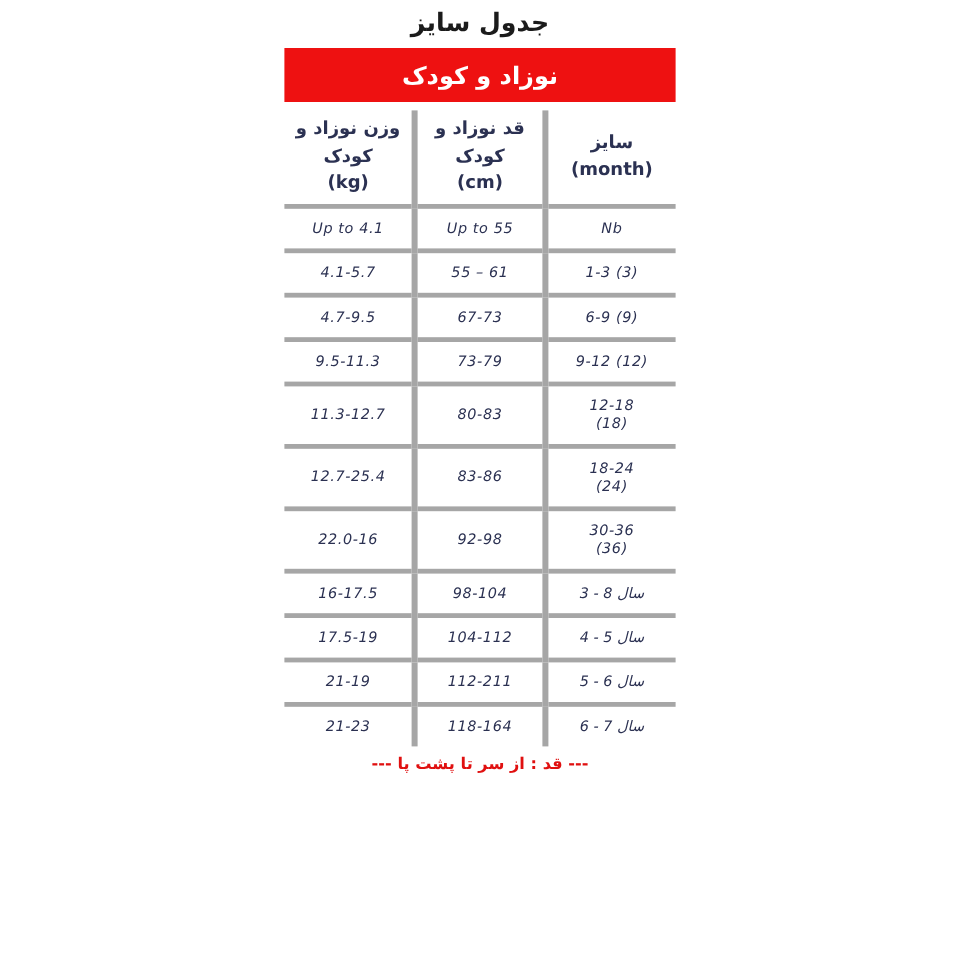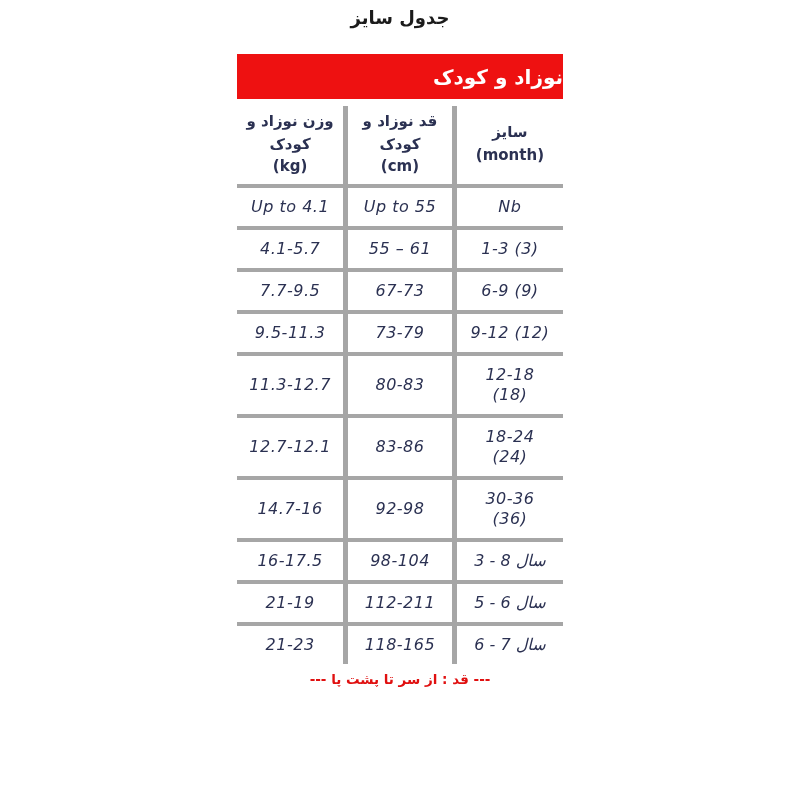--- a/index.html
+++ b/index.html
@@ -2,25 +2,25 @@
 <html lang="fa"><head>
 <meta charset="utf-8">
 <style>
   html,body{margin:0;padding:0;background:#ffffff;}
   body{
     width:800px;height:800px;overflow:hidden;
     font-family:"DejaVu Sans",sans-serif;
   }
   .sheet{width:326px;margin:0 auto;}
   .page-title{
-    text-align:center;font-size:18px;font-weight:bold;color:#1b1b1b;
-    padding-top:7px;margin-bottom:26px;
+    text-align:center;font-size:21px;font-weight:bold;color:#1b1b1b;
+    padding-top:7px;margin-bottom:9px;
   }
   .banner{
-    height:45px;display:flex;align-items:center;
+    height:45px;display:flex;align-items:center;justify-content:center;
     background:#ee1111;color:#ffffff;font-size:20px;font-weight:bold;
     direction:rtl;
   }
   table.size-table{
     width:100%;border-collapse:collapse;margin-top:7px;table-layout:fixed;
   }
   table.size-table th,
   table.size-table td{
     text-align:center;vertical-align:middle;padding:9px 2px;
   }
@@ -29,21 +29,21 @@
     border-left:5px solid #a6a6a6;
   }
   table.size-table thead tr{border-bottom:4px solid #a6a6a6;}
   table.size-table tbody tr:not(:last-child){border-bottom:4px solid #a6a6a6;}
   th{
     font-size:15px;font-weight:bold;color:#2b3152;line-height:1.5;
     direction:rtl;padding:4px 2px 6px 2px !important;
   }
   th .unit{direction:ltr;}
   td{
-    font-style:italic;font-size:16px;font-weight:500;color:#2b3152;
+    font-style:italic;font-size:12px;font-weight:500;color:#2b3152;
     letter-spacing:0.5px;line-height:1.25;white-space:pre-line;
     direction:ltr;
   }
   .footer-note{
     margin-top:7px;text-align:center;direction:rtl;
     color:#e01010;font-size:13.5px;font-weight:bold;
   }
 </style>
 </head>
 <body>
@@ -78,60 +78,65 @@
           <td>Up to 4.1</td>
           <td>Up to 55</td>
           <td>Nb</td>
         </tr>
         <tr>
           <td>4.1-5.7</td>
           <td>55 – 61</td>
           <td>1-3 (3)</td>
         </tr>
         <tr>
-          <td>7.7-9.5</td>
+          <td>4.7-9.5</td>
           <td>67-73</td>
           <td>6-9 (9)</td>
         </tr>
         <tr>
           <td>9.5-11.3</td>
           <td>73-79</td>
           <td>9-12 (12)</td>
         </tr>
         <tr>
           <td>11.3-12.7</td>
           <td>80-83</td>
           <td>12-18
 (18)</td>
         </tr>
         <tr>
-          <td>12.7-12.1</td>
+          <td>12.7-25.4</td>
           <td>83-86</td>
           <td>18-24
 (24)</td>
         </tr>
         <tr>
-          <td>14.7-16</td>
+          <td>22.0-16</td>
           <td>92-98</td>
           <td>30-36
 (36)</td>
         </tr>
         <tr>
           <td>16-17.5</td>
           <td>98-104</td>
           <td>3 - 8 سال</td>
         </tr>
         <tr>
+          <td>17.5-19</td>
+          <td>104-112</td>
+          <td>4 - 5 سال</td>
+        </tr>
+        <tr>
           <td>21-19</td>
           <td>112-211</td>
           <td>5 - 6 سال</td>
         </tr>
         <tr>
           <td>21-23</td>
-          <td>118-165</td>
+          <td>118-164</td>
           <td>6 - 7 سال</td>
         </tr>
       </tbody>
   </table>
 
   <div class="footer-note">--- قد : از سر تا پشت پا ---</div>
 
 </div>
 
 </body></html>

